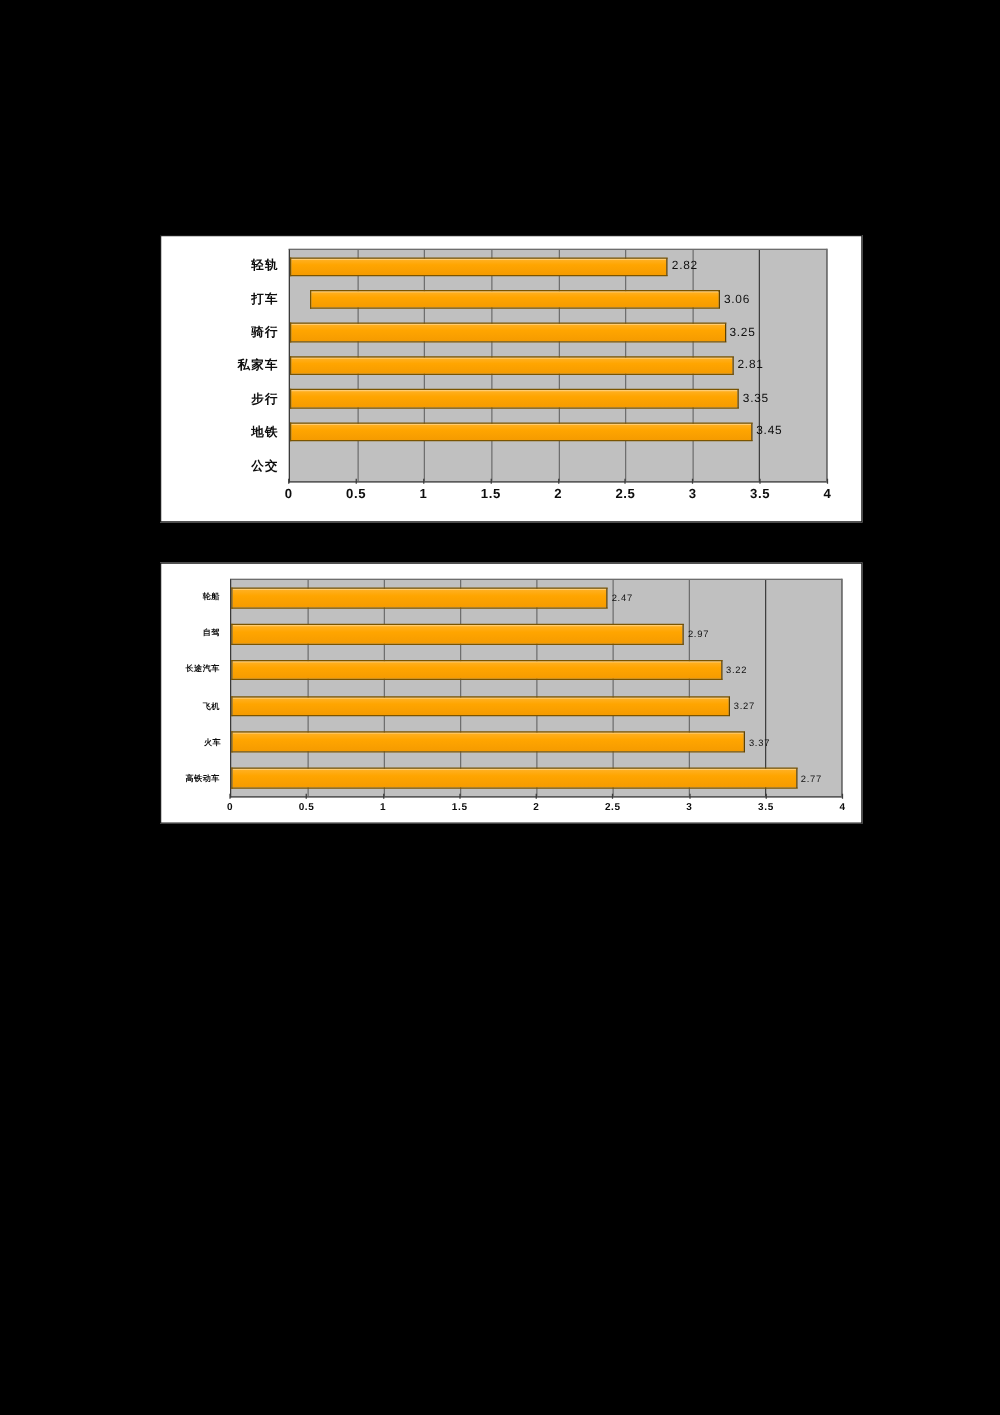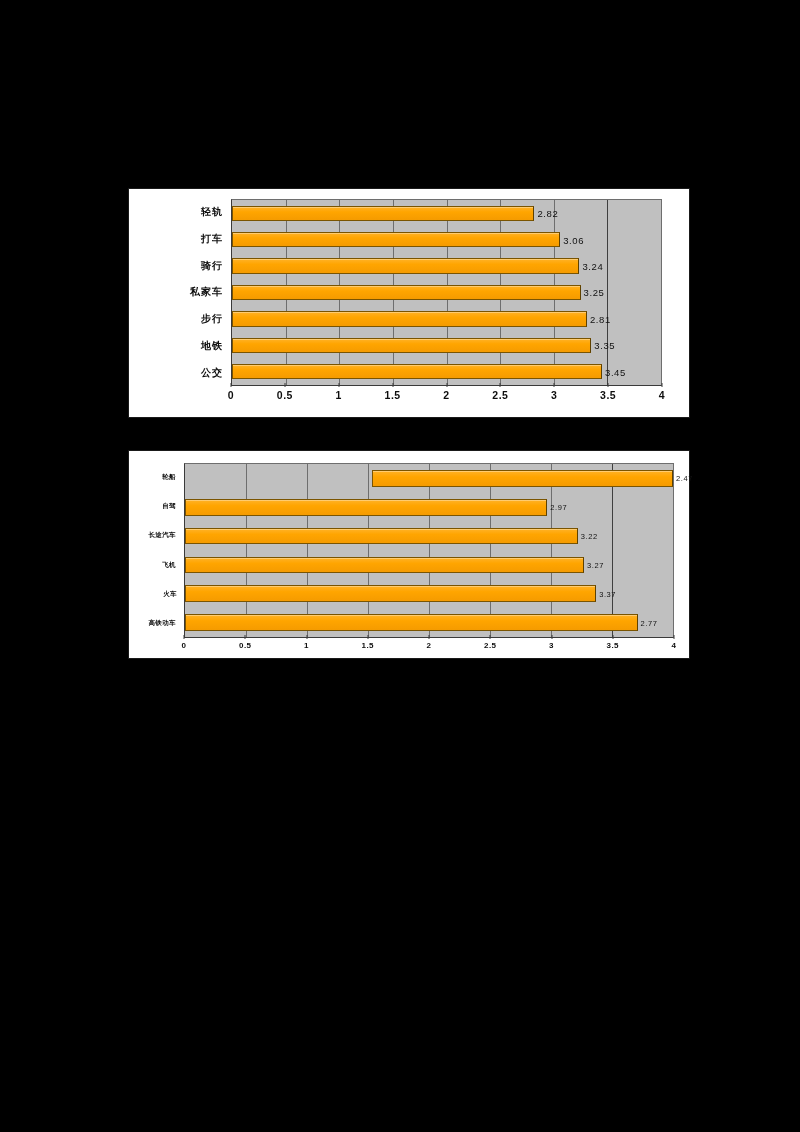--- a/index.html
+++ b/index.html
@@ -173,27 +173,22 @@
             <div class="gridline major" style="left: 87.5%;"></div>
             <div class="gridline" style="left: 100%;"></div>
           </div>
         <div class="rows">
             <div class="row" style="height: 14.2857%;">
               <div class="bar" style="width: 70.5%;">
                 <span class="bar-value">2.82</span>
               </div>
             </div>
             <div class="row" style="height: 14.2857%;">
-              <div class="bar" style="width: 76.5%;">
+              <div class="bar" style="width: 76.5%; margin-left: 16px;">
                 <span class="bar-value">3.06</span>
-              </div>
-            </div>
-            <div class="row" style="height: 14.2857%;">
-              <div class="bar" style="width: 81%;">
-                <span class="bar-value">3.24</span>
               </div>
             </div>
             <div class="row" style="height: 14.2857%;">
               <div class="bar" style="width: 81.25%;">
                 <span class="bar-value">3.25</span>
               </div>
             </div>
             <div class="row" style="height: 14.2857%;">
               <div class="bar" style="width: 82.75%;">
                 <span class="bar-value">2.81</span>
@@ -249,21 +244,21 @@
             <div class="gridline" style="left: 12.5%;"></div>
             <div class="gridline" style="left: 25%;"></div>
             <div class="gridline" style="left: 37.5%;"></div>
             <div class="gridline" style="left: 50%;"></div>
             <div class="gridline" style="left: 62.5%;"></div>
             <div class="gridline" style="left: 75%;"></div>
             <div class="gridline major" style="left: 87.5%;"></div>
             <div class="gridline" style="left: 100%;"></div>
           </div>
         <div class="rows">
-            <div class="row" style="height: 16.6667%; justify-content: flex-end;">
+            <div class="row" style="height: 16.6667%;">
               <div class="bar" style="width: 61.75%;">
                 <span class="bar-value">2.47</span>
               </div>
             </div>
             <div class="row" style="height: 16.6667%;">
               <div class="bar" style="width: 74.25%;">
                 <span class="bar-value">2.97</span>
               </div>
             </div>
             <div class="row" style="height: 16.6667%;">

